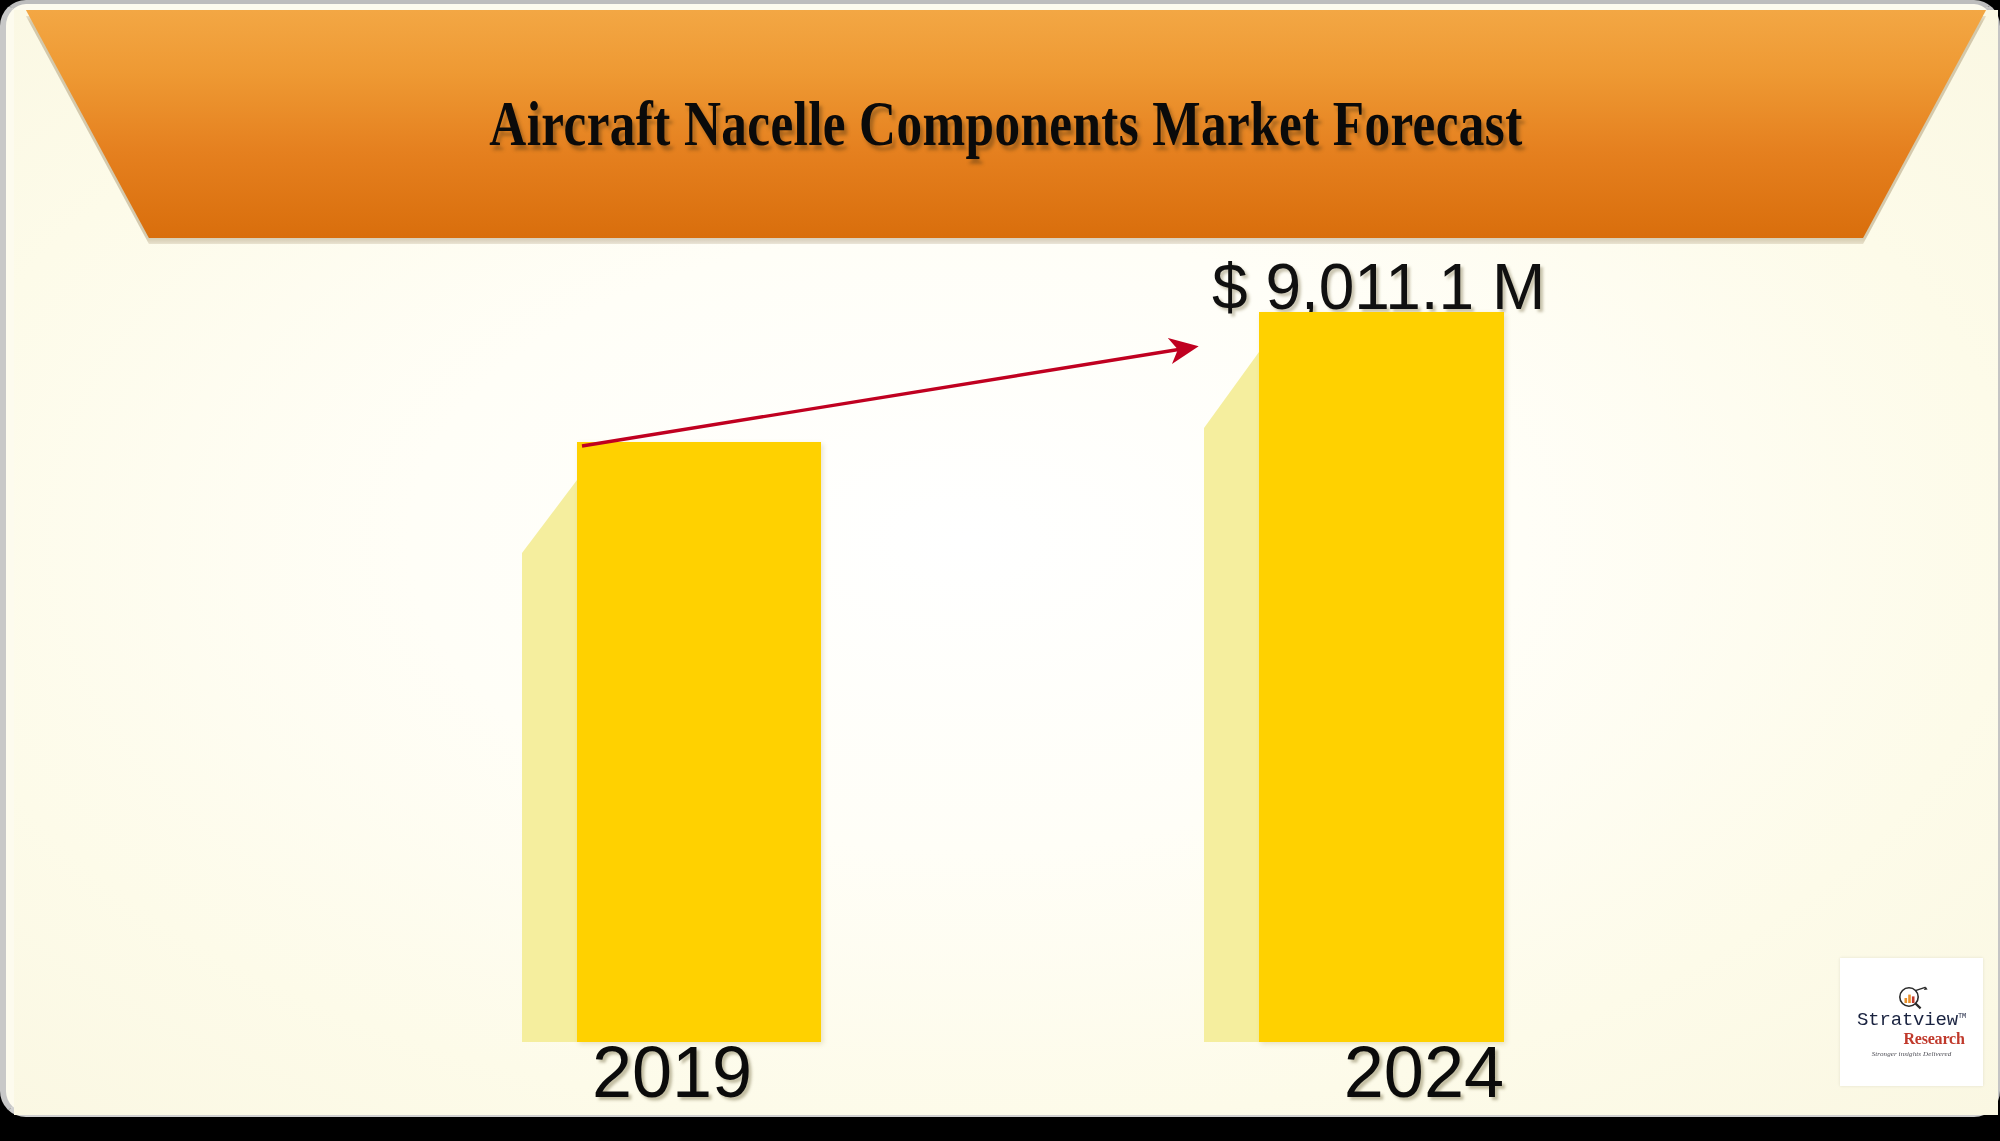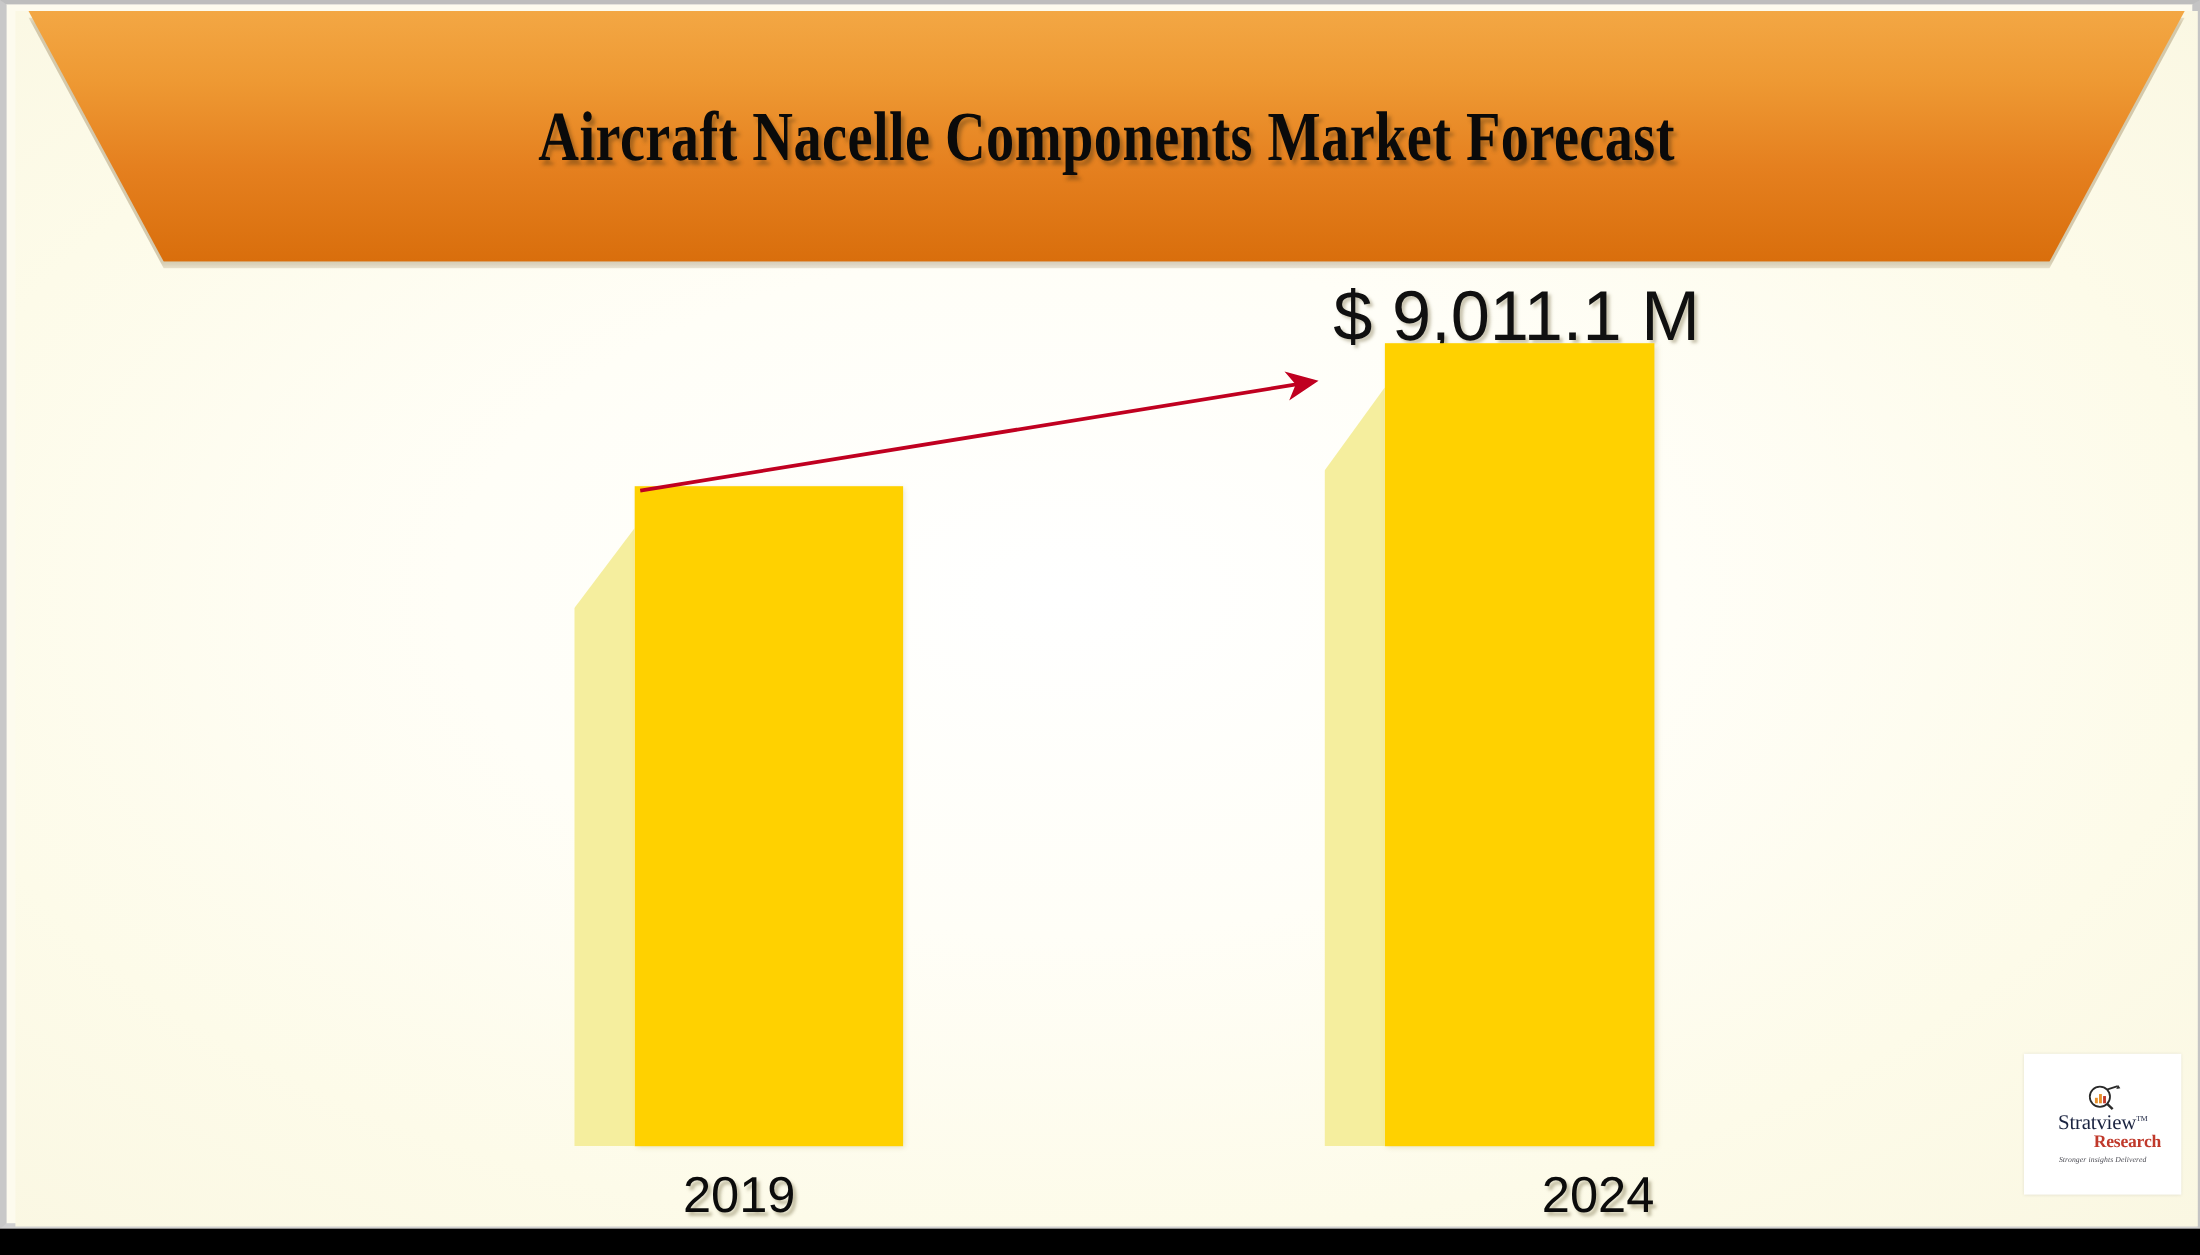--- a/index.html
+++ b/index.html
@@ -10,20 +10,21 @@
   }
   
   #frame{
     position:absolute;left:0;top:0;width:2000px;height:1117px;
     background:#FDFBEE;
     border-left:6px solid #c8c8c8;
     border-top:4px solid #bdbdbd;
     border-right:7px solid #c4c4c4;
     border-bottom:5px solid #d0d0d0;
     box-sizing:border-box;
+    border-radius:26px;
   }
   #bottom-band{
     position:absolute;left:0;top:1117px;width:2000px;height:24px;background:#000;
   }
   
   #canvas-wash{
     position:absolute;left:8px;top:6px;width:1984px;height:1105px;
     background:radial-gradient(ellipse at 48% 48%, #ffffff 0%, #fffef7 38%, #fdfbe9 72%, #faf7e2 100%);
   }
   
@@ -67,21 +68,21 @@
   }
   .bar-front{
     position:absolute;bottom:0;
     background:#FFD100;
     box-shadow:2px 2px 5px rgba(140,120,30,0.20);
   }
   .bar-label{
     position:absolute;
     text-align:center;
     font-family:"Liberation Sans",sans-serif;
-    font-size:46px;
+    font-size:72px;
     color:#0b0b0b;
     text-shadow:3px 3px 3px rgba(120,110,70,0.45);
     white-space:nowrap;
   }
   #value-label{
     position:absolute;
     font-family:"Liberation Sans",sans-serif;
     font-size:64px;
     color:#101010;
     white-space:nowrap;
@@ -95,21 +96,21 @@
     background:#FFFFFF;
     box-shadow:0 0 3px rgba(0,0,0,0.10);
     overflow:hidden;
   }
   #logo-inner{
     position:absolute;left:0;top:0;width:143px;height:128px;
     display:flex;flex-direction:column;align-items:center;justify-content:center;
   }
   #logo-mark{position:relative;width:34px;height:24px;margin-bottom:1px;}
   #logo-word{
-    font-family:Liberation Serif, serif;
+    font-family:Liberation Mono, monospace;
     font-size:19px;color:#1a2340;letter-spacing:-0.2px;position:relative;
     line-height:1;
   }
   #logo-tm{font-size:7px;vertical-align:super;color:#1a2340;}
   #logo-research{
     font-family:"Liberation Serif",serif;font-weight:bold;
     font-size:16px;color:#C0392B;letter-spacing:-0.2px;line-height:1.15;margin-left:45px;
   }
   #logo-tag{
     font-family:Liberation Serif, serif;font-style:italic;

